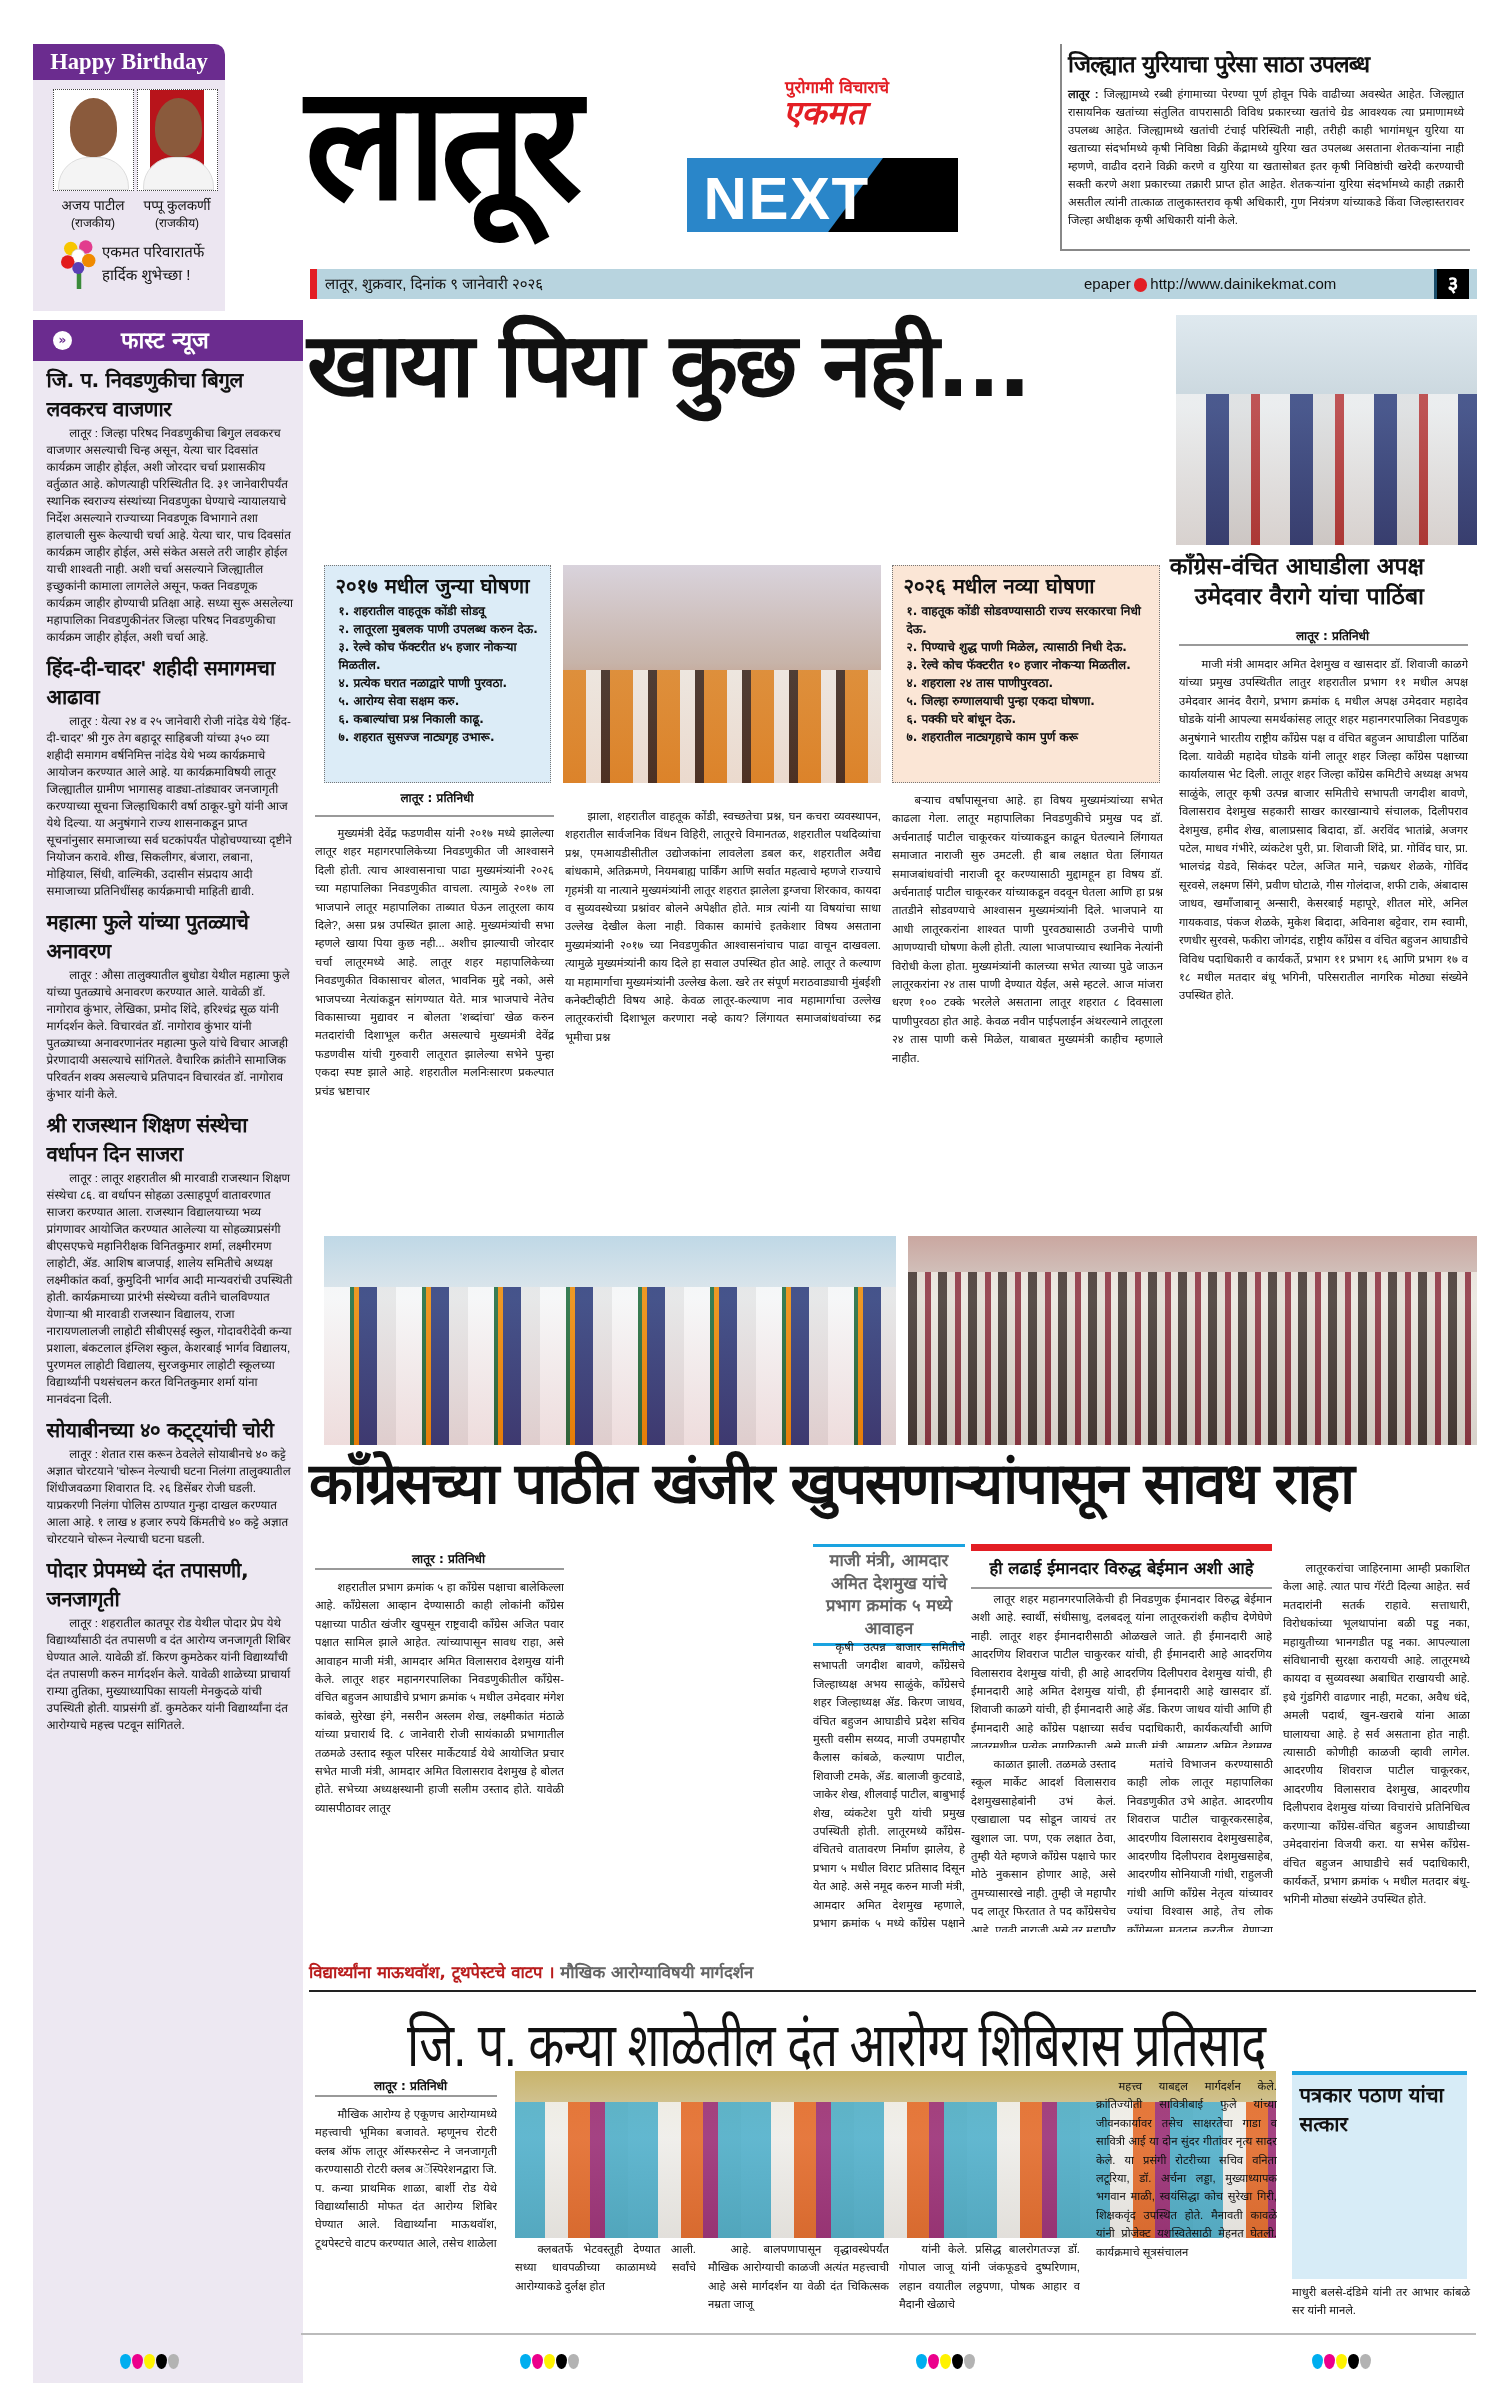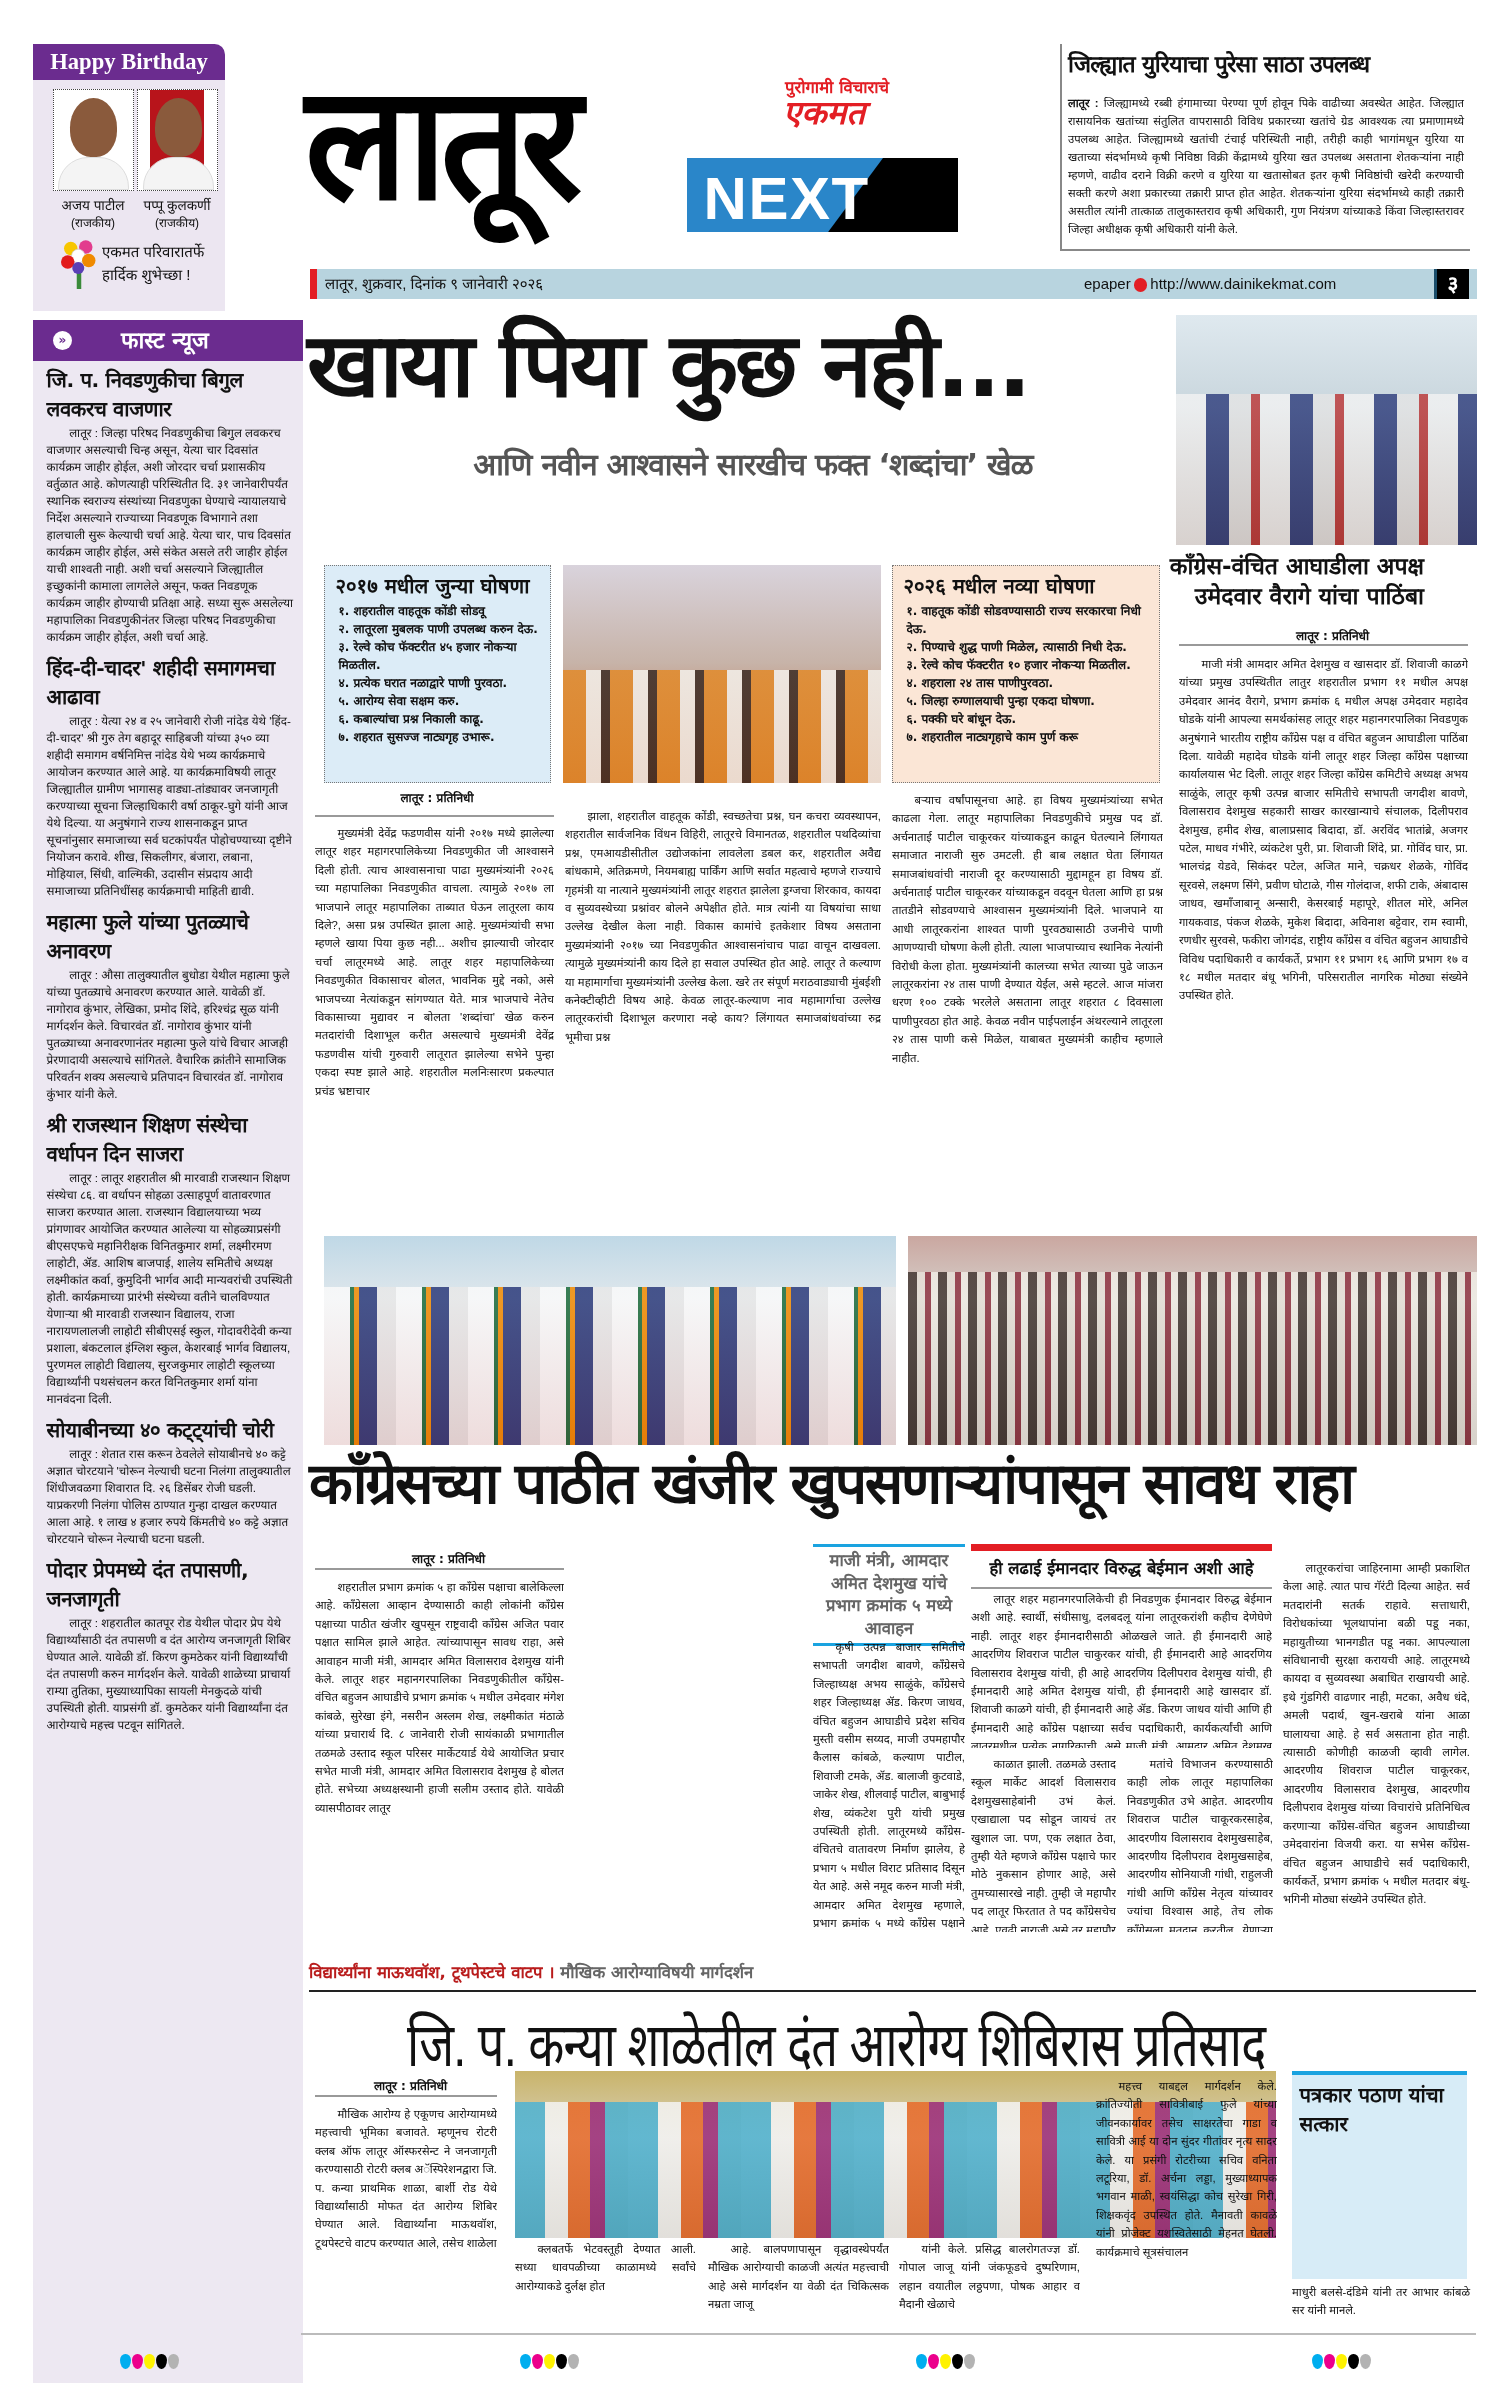--- a/index.html
+++ b/index.html
@@ -22,21 +22,21 @@
   
   #logo-main { left: 305px; top: 68px; font: 900 151px "DejaVu Sans", sans-serif; letter-spacing: -6px; line-height: 151px; color: #000; transform: scaleY(1.05); }
   #tagline { left: 785px; top: 75px; color: #e31e24; font: bold 16.6px "DejaVu Sans", sans-serif; }
   #ekmat { left: 783px; top: 89px; color: #e31e24; font: 900 33px "DejaVu Serif", serif; font-style: italic; }
   #next-box { left: 687px; top: 158px; width: 271px; height: 74px; background: #000; overflow:hidden; }
   #next-box .blue { position:absolute; left:0; top:0; width: 196px; height: 74px; background: #2a86c9; clip-path: polygon(0 0, 100% 0, 72% 100%, 0 100%); }
   #next-box .txt { position:absolute; left: 16.6px; top: 6px; color: #fff; font: 900 60px "Liberation Sans", sans-serif; letter-spacing: 1.5px; }
 
   
   #urea { left: 1060px; top: 44px; width: 410px; height: 207px; border-left: 2.3px solid #888; border-bottom: 2.3px solid #888; padding: 3px 6px; }
-  #urea h2 { font: bold 23px "DejaVu Sans", sans-serif; letter-spacing: -0.8px; margin-bottom: 15px; }
+  #urea h2 { font: bold 23px "DejaVu Sans", sans-serif; letter-spacing: -0.8px; margin-bottom: 6px; }
   #urea p { font: 11.3px "Liberation Sans", sans-serif; line-height: 18px; text-align: justify; }
 
   
   #datebar { left: 310px; top: 269px; width: 1167px; height: 30px; background: #b8d4df; border-left: 7.5px solid #e31e24; }
   #date-text { left: 325px; top: 271px; font: 15px "Liberation Sans", sans-serif; line-height: 25.6px; }
   #epaper { left: 1084px; top: 271px; font: 15px "Liberation Sans", sans-serif; line-height: 25.6px; }
   #epaper .ic { display:inline-block; width:13.6px; height:13.6px; border-radius:50%; background:#e31e24; vertical-align:middle; margin: 0 3px; }
   #pageno { left: 1434px; top: 269px; width: 35px; height: 30px; background: #000; color: #fff; text-align:center; font: bold 21px "DejaVu Sans", sans-serif; line-height: 30px; border-left: 3.8px solid #1b4e6b; }
 
   
@@ -166,21 +166,20 @@
       <p>लातूर : शेतात रास करून ठेवलेले सोयाबीनचे ४० कट्टे अज्ञात चोरटयाने 'चोरून नेल्याची घटना निलंगा तालुक्यातील शिंधीजवळगा शिवारात दि. २६ डिसेंबर रोजी घडली. याप्रकरणी निलंगा पोलिस ठाण्यात गुन्हा दाखल करण्यात आला आहे. १ लाख ४ हजार रुपये किंमतीचे ४० कट्टे अज्ञात चोरटयाने चोरून नेल्याची घटना घडली.</p>
   </div>
   <div class="fn">
     <h3>पोदार प्रेपमध्ये दंत तपासणी, जनजागृती</h3>
       <p>लातूर : शहरातील कातपूर रोड येथील पोदार प्रेप येथे विद्यार्थ्यांसाठी दंत तपासणी व दंत आरोग्य जनजागृती शिबिर घेण्यात आले. यावेळी डॉ. किरण कुमठेकर यांनी विद्यार्थ्यांची दंत तपासणी करुन मार्गदर्शन केले. यावेळी शाळेच्या प्राचार्या राम्या तुतिका, मुख्याध्यापिका सायली मेनकुदळे यांची उपस्थिती होती. याप्रसंगी डॉ. कुमठेकर यांनी विद्यार्थ्यांना दंत आरोग्याचे महत्त्व पटवून सांगितले.</p>
   </div>
 </div>
 
 <div id="hl1" class="abs">खाया पिया कुछ नही...</div>
 <div id="sub1" class="abs">
-  <div>आणि नवीन आश्वासने सारखीच फक्त ‘शब्दांचा’ खेळ</div>
 </div>
 
 <div id="pbox-old" class="pbox">
   <h4>२०१७ मधील जुन्या घोषणा</h4>
   <ul>
     <li>१. शहरातील वाहतूक कोंडी सोडवू</li>
     <li>२. लातूरला मुबलक पाणी उपलब्ध करुन देऊ.</li>
     <li>३. रेल्वे कोच फॅक्टरीत ४५ हजार नोकऱ्या मिळतील.</li>
     <li>४. प्रत्येक घरात नळाद्वारे पाणी पुरवठा.</li>
     <li>५. आरोग्य सेवा सक्षम करु.</li>

